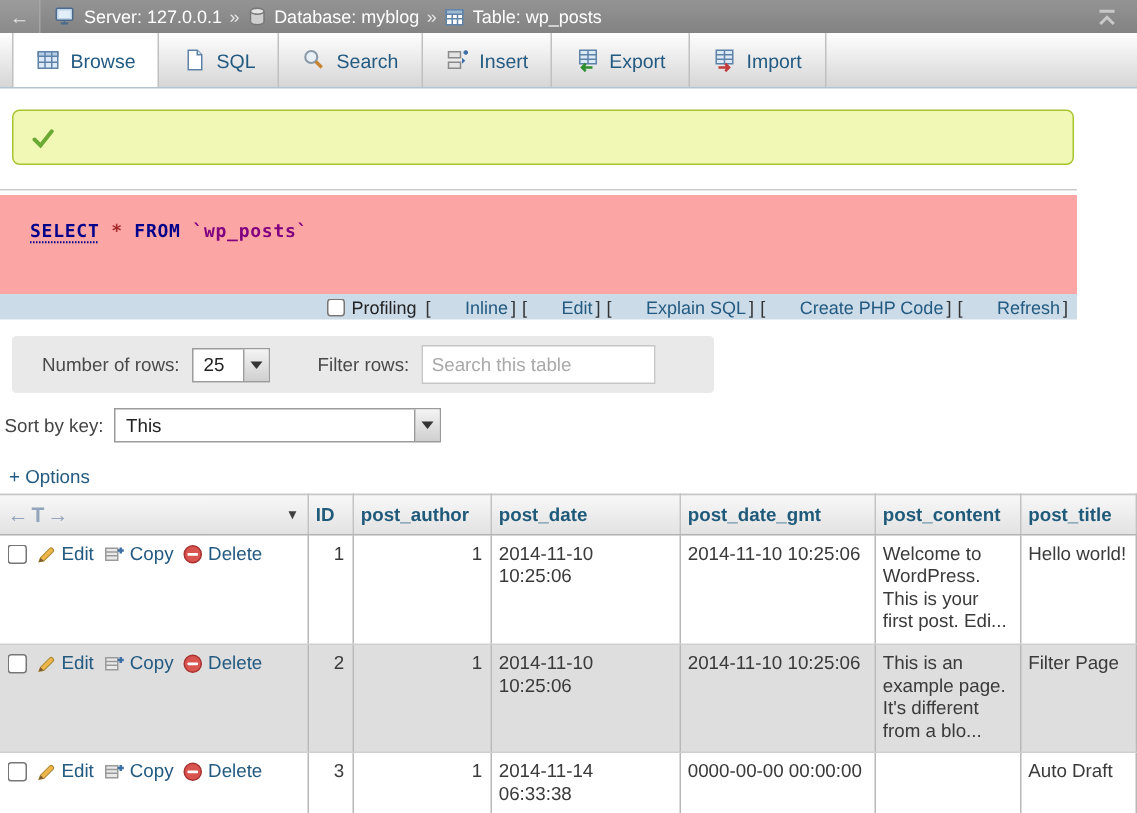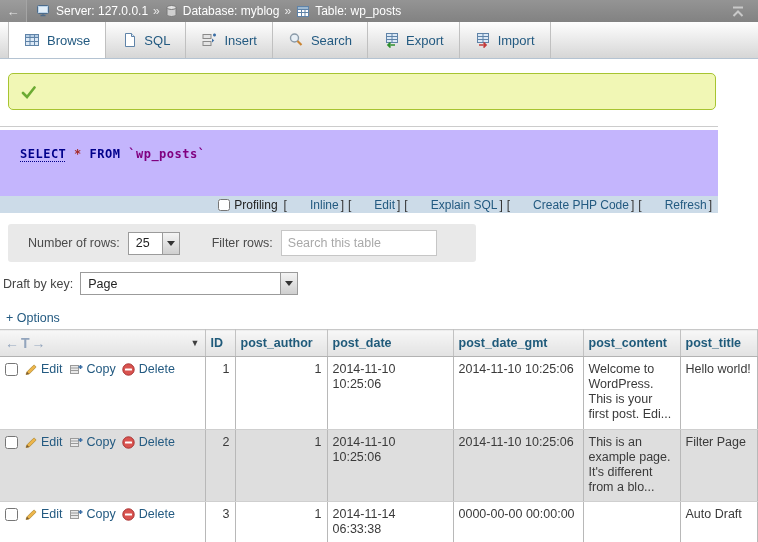--- a/index.html
+++ b/index.html
@@ -50,21 +50,21 @@
     background:#f1f7b5; border:1px solid #a7c431; border-radius:5px;
     display:flex; align-items:center; gap:9px; padding-left:12px;
     font-size:12.5px; color:#2e2e2e;
   }
 
   .hr1 { position:absolute; top:126px; left:0; width:718px; border-top:1px solid #cccccc; }
 
   
   .querybox {
     position:absolute; top:130px; left:0; width:718px; height:78px;
-    background:#c4b5fd;
+    background:#fca5a5;
   }
   .query-text {
     position:absolute; top:17px; left:20px;
     font-family:"DejaVu Sans Mono", monospace; font-size:12px; font-weight:bold;
     letter-spacing:0.5px; white-space:pre;
   }
   .sql-kw { color:#00008b; }
   .sql-kw.docs { text-decoration:underline dotted; text-underline-offset:3px; }
   .sql-star { color:#a52a2a; }
   .sql-ident { color:#800080; }
@@ -196,34 +196,34 @@
     </div>
     <div class="tab">
       <svg width="16" height="16" viewBox="0 0 16 16">
           <path d="M4.5 1.5 h6 l3 3 v10 h-9 z" fill="#ffffff" stroke="#5f83a8"></path>
           <path d="M10.5 1.5 v3 h3" fill="#dce9f6" stroke="#5f83a8"></path>
         </svg>
       <span>SQL</span>
     </div>
     <div class="tab">
       <svg width="16" height="16" viewBox="0 0 16 16">
+          <circle cx="6.5" cy="6" r="4" fill="#e8eff5" stroke="#8a9aa8" stroke-width="1.4"></circle>
+          <line x1="9.5" y1="9" x2="13.5" y2="13" stroke="#c98433" stroke-width="2.2"></line>
+        </svg>
+      <span>Search</span>
+    </div>
+    <div class="tab">
+      <svg width="16" height="16" viewBox="0 0 16 16">
           <rect x="2" y="2.5" width="8" height="4" fill="#e4e4e4" stroke="#8a8a8a"></rect>
           <rect x="2" y="9.5" width="8" height="4" fill="#e4e4e4" stroke="#8a8a8a"></rect>
           <path d="M11 6.5 l2.2 2 -2.2 2 z" fill="#3b6ea5"></path>
           <line x1="12" y1="3" x2="15" y2="3" stroke="#3b6ea5" stroke-width="1.6"></line>
           <line x1="13.5" y1="1.5" x2="13.5" y2="4.5" stroke="#3b6ea5" stroke-width="1.6"></line>
         </svg>
       <span>Insert</span>
-    </div>
-    <div class="tab">
-      <svg width="16" height="16" viewBox="0 0 16 16">
-          <circle cx="6.5" cy="6" r="4" fill="#e8eff5" stroke="#8a9aa8" stroke-width="1.4"></circle>
-          <line x1="9.5" y1="9" x2="13.5" y2="13" stroke="#c98433" stroke-width="2.2"></line>
-        </svg>
-      <span>Search</span>
     </div>
     <div class="tab">
       <svg width="16" height="16" viewBox="0 0 16 16">
           <rect x="3.5" y="1.5" width="11" height="9" fill="#dce9f6" stroke="#5f83a8"></rect>
           <line x1="3.5" y1="4.5" x2="14.5" y2="4.5" stroke="#5f83a8"></line>
           <line x1="3.5" y1="7.5" x2="14.5" y2="7.5" stroke="#5f83a8"></line>
           <line x1="9" y1="1.5" x2="9" y2="10.5" stroke="#5f83a8"></line>
           <path d="M12 13 H5 M7.5 10.5 L5 13 L7.5 15.5" stroke="#2f8f2f" stroke-width="1.7" fill="none"></path>
         </svg>
       <span>Export</span>
@@ -278,23 +278,23 @@
       <span class="selval">25</span>
       <span class="selbtn">
           <span class="selarrow"></span>
         </span>
     </span>
     <span>Filter rows:</span>
     <input class="filterinput" type="text" placeholder="Search this table" style="">
   </div>
 
   <div class="sortrow">
-    <span>Draft by key:</span>
+    <span>Sort by key:</span>
     <span class="selectbox sort-select">
-      <span class="selval">Page</span>
+      <span class="selval">This</span>
       <span class="selbtn">
           <span class="selarrow"></span>
         </span>
     </span>
   </div>
 
   <a class="options-link">+ Options</a>
 
   <div class="gridwrap">
     <table class="grid">

